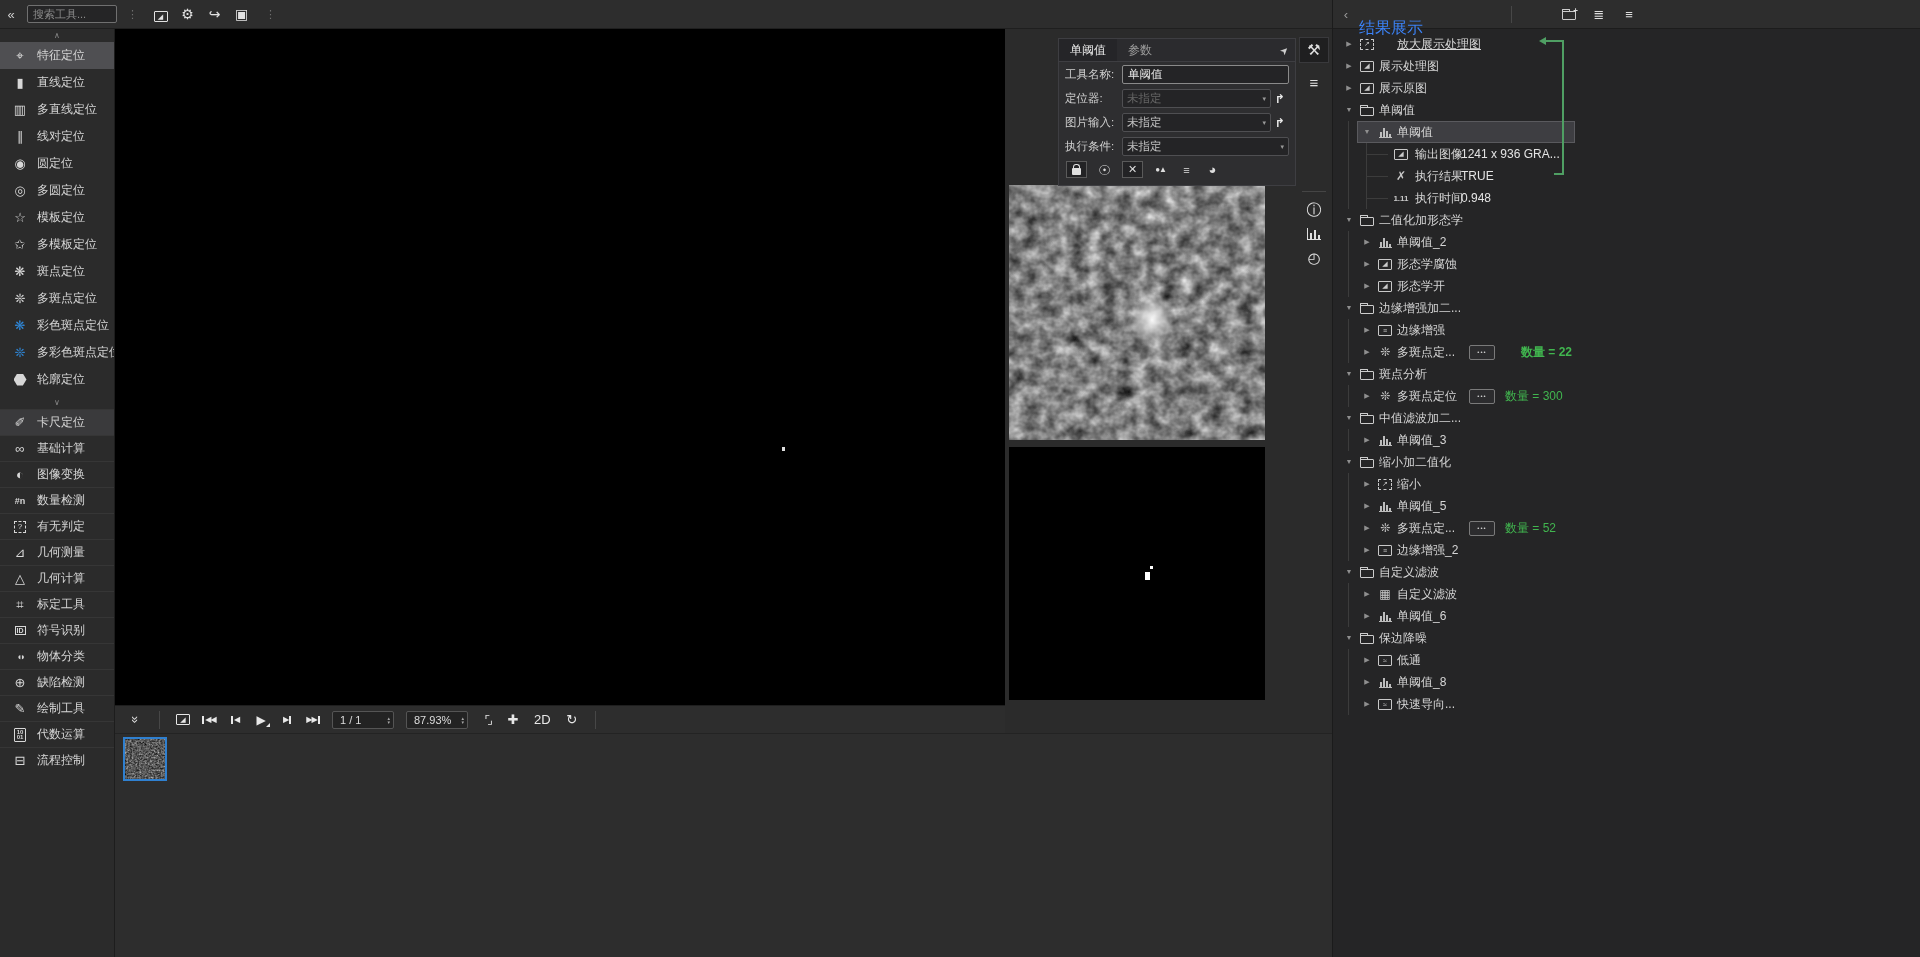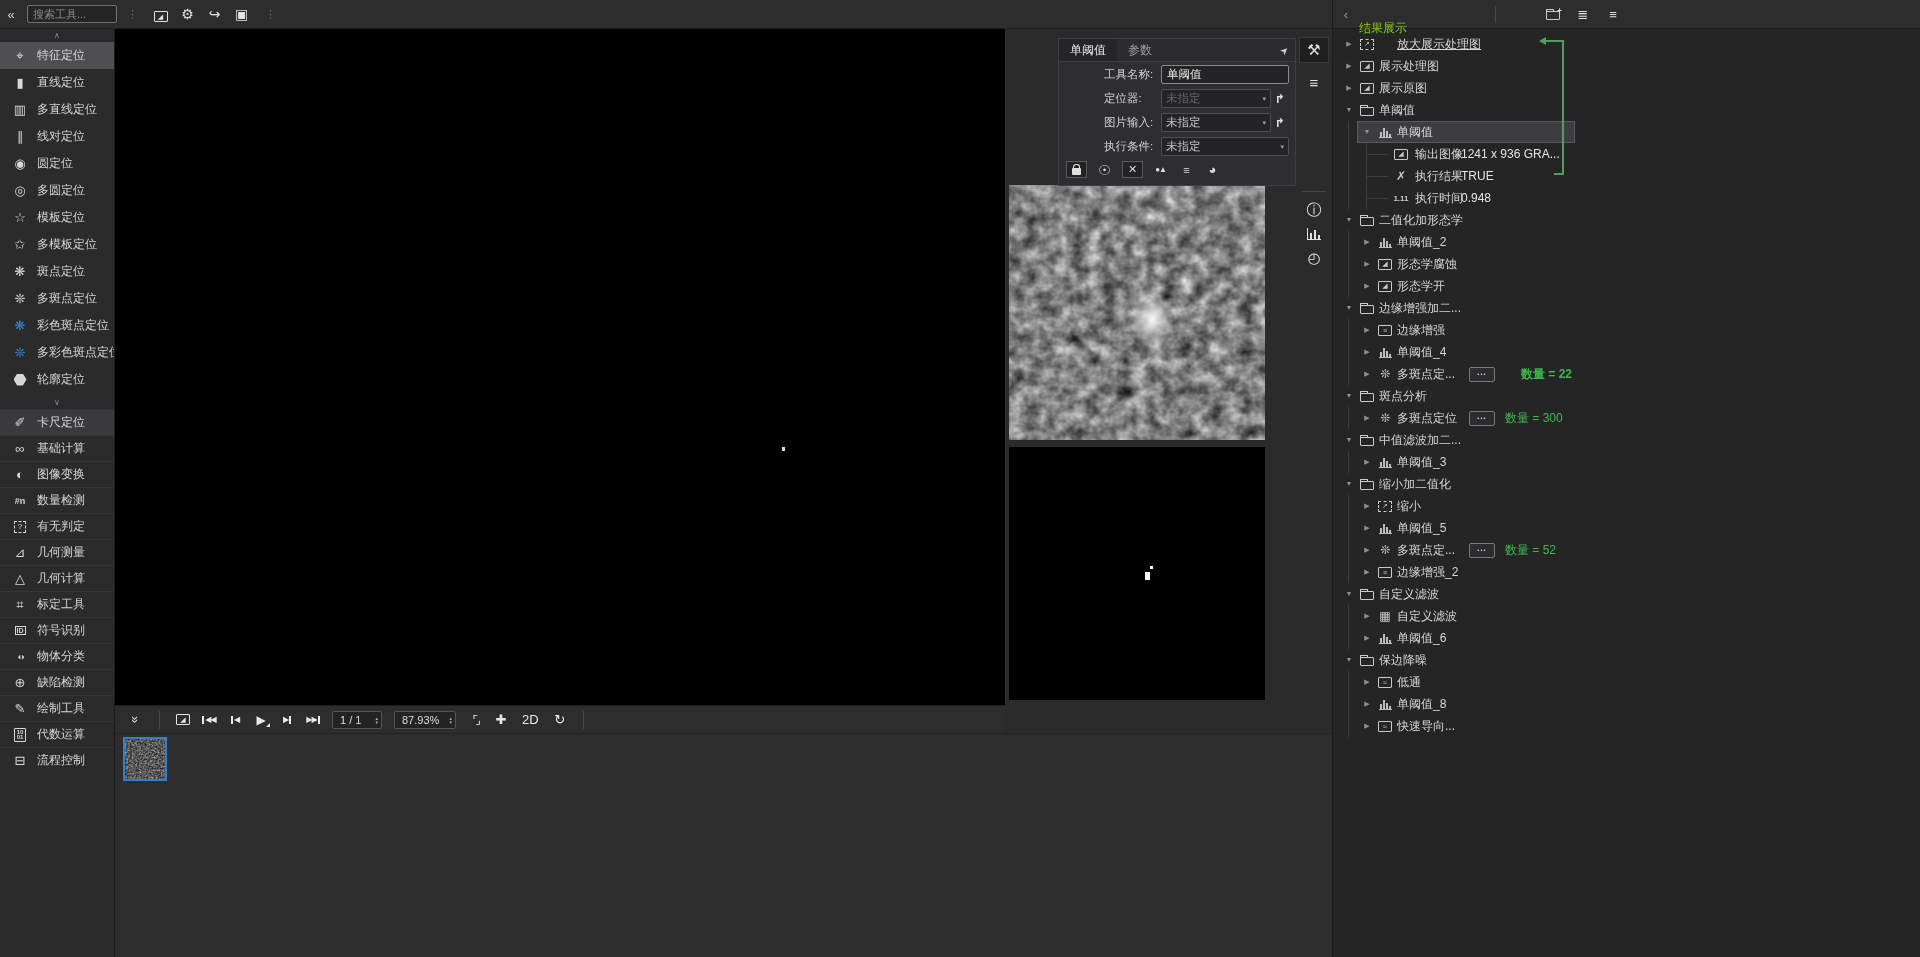--- a/index.html
+++ b/index.html
@@ -65,21 +65,21 @@
 #preview2 { top:418px; height:253px; }
 #blob { position:absolute; left:47%; top:42%; width:46px; height:56px; background:radial-gradient(ellipse at center, rgba(255,255,255,.95) 0%, rgba(230,230,230,.55) 34%, rgba(200,200,200,0) 68%); }
 .speck { position:absolute; background:#fff; }
 
 
 #props { left:1058px; top:38px; width:238px; height:148px; background:#2e2e30; border:1px solid #3e3e42; }
 #props-tabs { height:23px; background:#2b2b2e; border-bottom:1px solid #3e3e42; display:flex; align-items:stretch; }
 .tab { padding:0 11px; font-size:12px; color:#9b9b9b; display:flex; align-items:center; }
 .tab.active { background:#252528; color:#e8e8e8; }
 #pin-icon { margin-left:auto; margin-right:7px; align-self:center; color:#cfcfcf; font-size:10px; transform:rotate(-45deg); }
-.f-row { height:23px; margin-top:1px; display:flex; align-items:center; padding:0 6px;margin-left:39px; }
+.f-row { height:23px; margin-top:1px; display:flex; align-items:center; padding:0 6px; }
 .f-label { width:57px; min-width:57px; font-size:11.5px; color:#cfcfcf; }
 .f-input { flex:1; height:19px; background:#242426; border:1px solid #8a8a8a; border-radius:2px; color:#e8e8e8; font-size:11.5px; padding:0 5px; display:flex; align-items:center; }
 .f-select { flex:1; height:19px; background:#242426; border:1px solid #4f4f52; border-radius:2px; font-size:11.5px; padding:0 4px; display:flex; align-items:center; }
 .f-select .val { flex:1; color:#c4c4c4; }
 .f-select.dim .val { color:#666; }
 .f-select .chev { font-size:7px; color:#999; }
 .link-btn { width:18px; text-align:center; color:#ececec; font-weight:bold; font-size:12px; }
 #props-actions { display:flex; align-items:center; gap:9px; padding:3px 7px; }
 .act-box { width:21px; height:17px; border:1px solid #5a5a5a; background:#232325; display:flex; align-items:center; justify-content:center; }
 .act-plain { display:flex; align-items:center; justify-content:center; width:17px; height:17px; }
@@ -96,21 +96,21 @@
 .vtb-active { background:#1f1f20; border:1px solid #39393c; }
 #vtb-div { position:absolute; left:6px; top:162px; width:24px; height:1px; background:#454545; }
 .chart-ic { width:14px; height:12px; border-left:1px solid #e0e0e0; border-bottom:1px solid #e0e0e0;
   background-image:linear-gradient(#e0e0e0,#e0e0e0),linear-gradient(#e0e0e0,#e0e0e0),linear-gradient(#e0e0e0,#e0e0e0);
   background-position:2px bottom,6px bottom,10px bottom; background-size:2px 6px,2px 9px,2px 4px; background-repeat:no-repeat; }
 
 
 #tree-panel { left:1332px; top:0; width:588px; height:957px; background:#252526; border-left:1px solid #1b1b1b; }
 #tree-header { height:29px; background:#2d2d2d; border-bottom:1px solid #1c1c1c; display:flex; align-items:center; }
 #tree-collapse { width:26px; text-align:center; color:#9a9a9a; font-size:13px; }
-#tree-title { font-size:12px; color:#84cc16;margin-top:29px; }
+#tree-title { font-size:16px; color:#3b82f6;margin-top:29px; }
 #th-sep { width:1px; height:17px; background:#474747; margin-left:88px; }
 .th-ic { width:30px; text-align:center; color:#dedede; font-size:13px; display:inline-flex; align-items:center; justify-content:center; }
 #th-icons { margin-left:42px; display:flex; }
 .ic-folder { width:14px; height:9px; position:relative; border:1px solid #cdcdcd; border-radius:1px; margin-top:3px; display:inline-block; }
 .ic-folder::before { content:""; position:absolute; top:-3px; left:-1px; width:6px; height:2px; border:1px solid #cdcdcd; border-bottom:none; border-radius:1px 1px 0 0; }
 .fp-plus { position:absolute; right:-3px; top:-6px; font-size:8px; color:#dedede; font-weight:bold; }
 #tree-rows { position:absolute; top:33px; left:0; right:0; }
 .trow { position:relative; height:22px; display:flex; align-items:center; font-size:12px; color:#d6d6d6; white-space:nowrap; }
 .trow .arr { position:absolute; font-size:7px; color:#8f8f8f; width:12px; text-align:center; top:7px; }
 .trow .t-ic { position:absolute; display:inline-flex; align-items:center; justify-content:center; width:16px; height:14px; color:#c9c9c9; }
@@ -319,21 +319,21 @@
     </span>
   <span class="cb-ic">
       <span class="tp tp-play">▶</span>
     </span>
   <span class="cb-ic">
       <span class="tp bar-r">▶</span>
     </span>
   <span class="cb-ic">
       <span class="tp bar-r">▶▶</span>
     </span>
-  <span class="spin" style="width:50px">
+  <span class="spin" style="width:62px">
     <input value="1 / 1" style="">
     <span class="arrows">
         <span>▴</span>
         <span>▾</span>
       </span>
   </span>
   <span class="spin" style="width:62px">
     <input value="87.93%" style="">
     <span class="arrows">
         <span>▴</span>
@@ -574,28 +574,20 @@
         <span class="arr" style="left: 28px;">▶</span>
         <span class="t-ic" style="left: 44px;">
           <span class="t-box">≡</span>
         </span>
         <span class="t-label" style="left: 64px;">边缘增强</span>
       </div>
       <div class="trow">
         <div class="guide" style="left: 15px;"></div>
         <span class="arr" style="left: 28px;">▶</span>
         <span class="t-ic" style="left: 44px;">
-          <span class="ic-hist"></span>
-        </span>
-        <span class="t-label" style="left: 64px;">单阈值_4</span>
-      </div>
-      <div class="trow">
-        <div class="guide" style="left: 15px;"></div>
-        <span class="arr" style="left: 28px;">▶</span>
-        <span class="t-ic" style="left: 44px;">
           <span class="glyph-ic">❊</span>
         </span>
         <span class="t-label" style="left: 64px;">多斑点定...</span>
         <span class="more-btn" style="left: 136px;">•••</span>
         <span class="badge" style="left: 188px; font-weight: bold;">数量 = 22</span>
       </div>
       <div class="trow">
         <span class="arr" style="left: 10px;">▼</span>
         <span class="t-ic" style="left: 26px;">
           <span class="ic-folder"></span>

